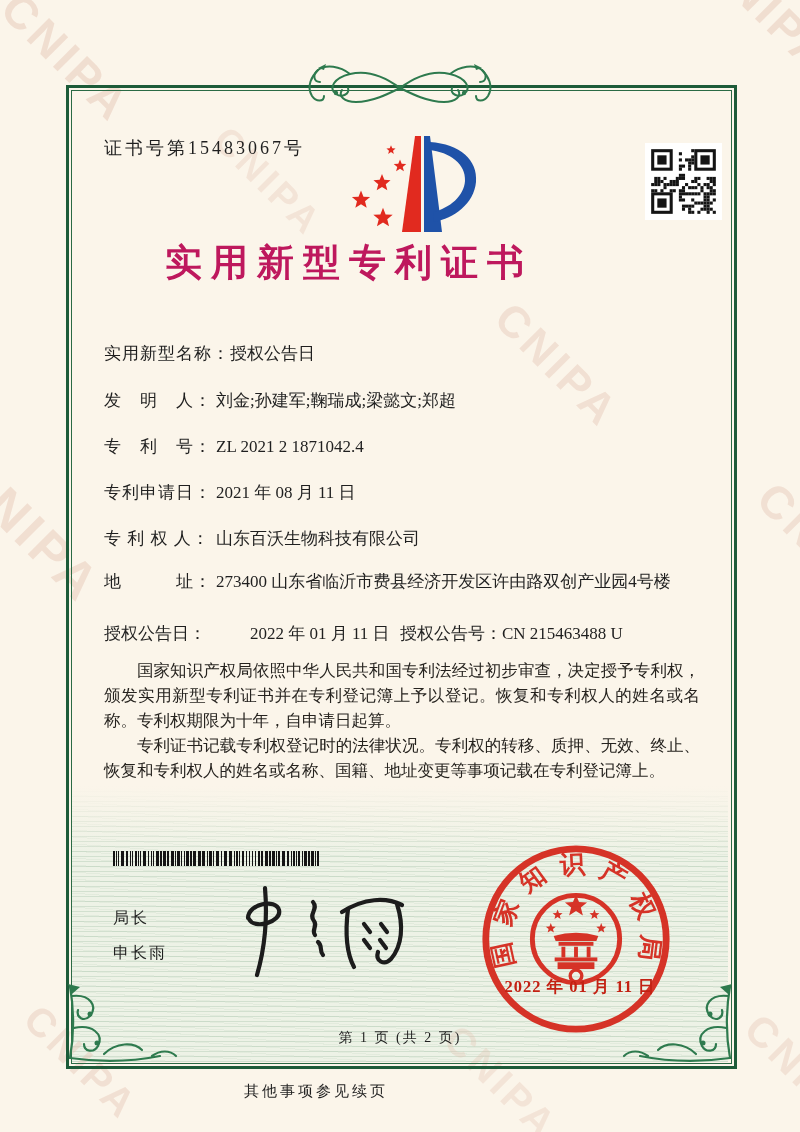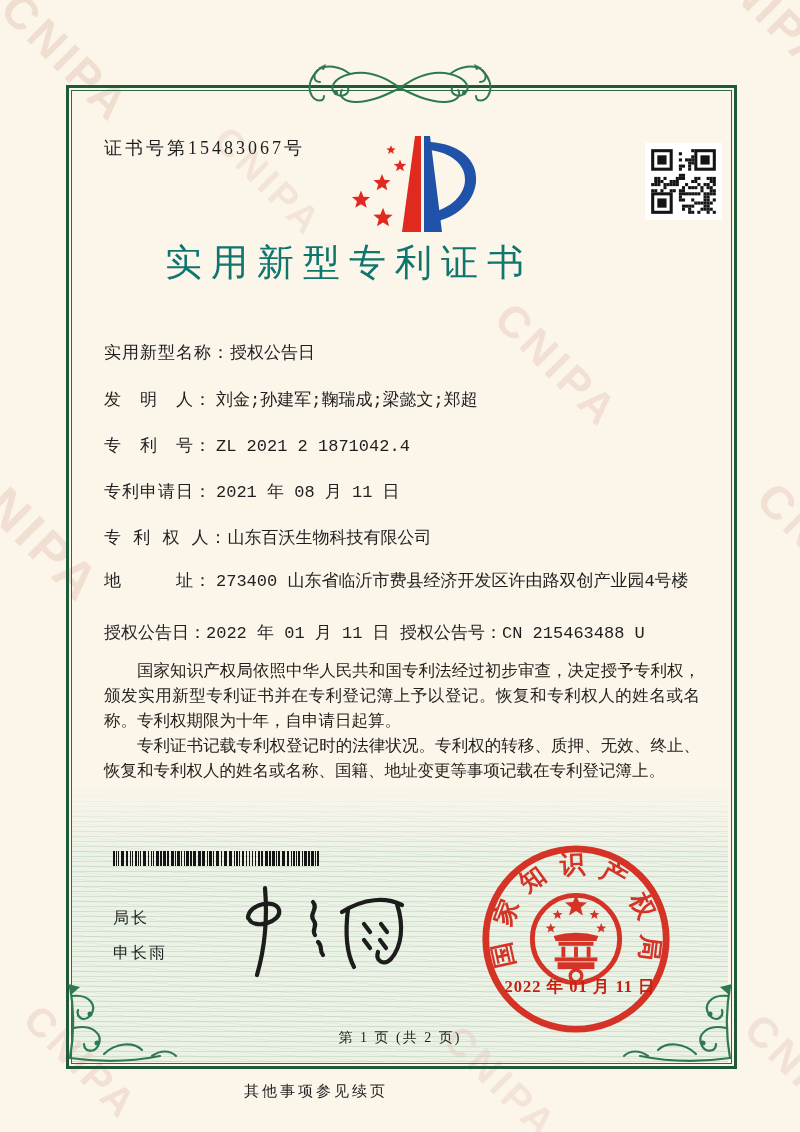--- a/index.html
+++ b/index.html
@@ -36,24 +36,24 @@
     font-weight:700;color:#e3bfae;opacity:.42;
     transform:rotate(45deg);letter-spacing:4px;white-space:nowrap;
     pointer-events:none;
   }
   
   .cert-no{left:104px;top:136px;font-size:18px;letter-spacing:3px;z-index:3;}
   .logo{left:338px;top:128px;width:150px;height:110px;z-index:3;}
   .qr{left:645px;top:143px;width:77px;height:77px;background:#fff;z-index:3;}
   .title{
     left:0;top:238px;width:698px;text-align:center;z-index:3;
-    font-size:37px;font-weight:400;letter-spacing:9px;color:#0f766e;
-  }
-  
-  .field-row{left:104px;width:594px;display:flex;font-size:17px;line-height:1.45;z-index:3;font-family:Liberation Mono, monospace;}
+    font-size:37px;font-weight:700;letter-spacing:9px;color:#be185d;
+  }
+  
+  .field-row{left:104px;width:594px;display:flex;font-size:17px;line-height:1.45;z-index:3;}
   .flabel{flex:0 0 112px;letter-spacing:1px;white-space:nowrap;}
   .fvalue{flex:1;}
   .grant-pair{display:flex;font-size:17px;}
   
   .paras{left:104px;top:658px;width:596px;z-index:3;font-size:16.5px;line-height:25px;text-align:justify;color:#26231f;}
   .paras p{margin:0;text-indent:2em;}
   
   .barcode{left:113px;top:851px;width:208px;height:15px;z-index:3;}
   .official{left:113px;top:908px;z-index:3;font-size:16px;letter-spacing:2px;}
   .official div{margin-bottom:14px;}
@@ -300,21 +300,21 @@
 </div>
 <div class="abs field-row" style="top:527px;">
   <span class="flabel">专 利 权 人：</span>
   <span class="fvalue">山东百沃生物科技有限公司</span>
 </div>
 <div class="abs field-row" style="top:570px;">
   <span class="flabel">地　　　址：</span>
   <span class="fvalue" style="max-width:482px;">273400 山东省临沂市费县经济开发区许由路双创产业园4号楼</span>
 </div>
 <div class="abs field-row" style="top:622px;">
-  <div class="grant-pair" style="width:296px;">
+  <div class="grant-pair" style="width:296px;gap:44px;">
     <span>授权公告日：</span>
     <span>2022 年 01 月 11 日</span>
   </div>
   <div class="grant-pair">
     <span>授权公告号：</span>
     <span>CN 215463488 U</span>
   </div>
 </div>
 
 <div class="abs paras">

